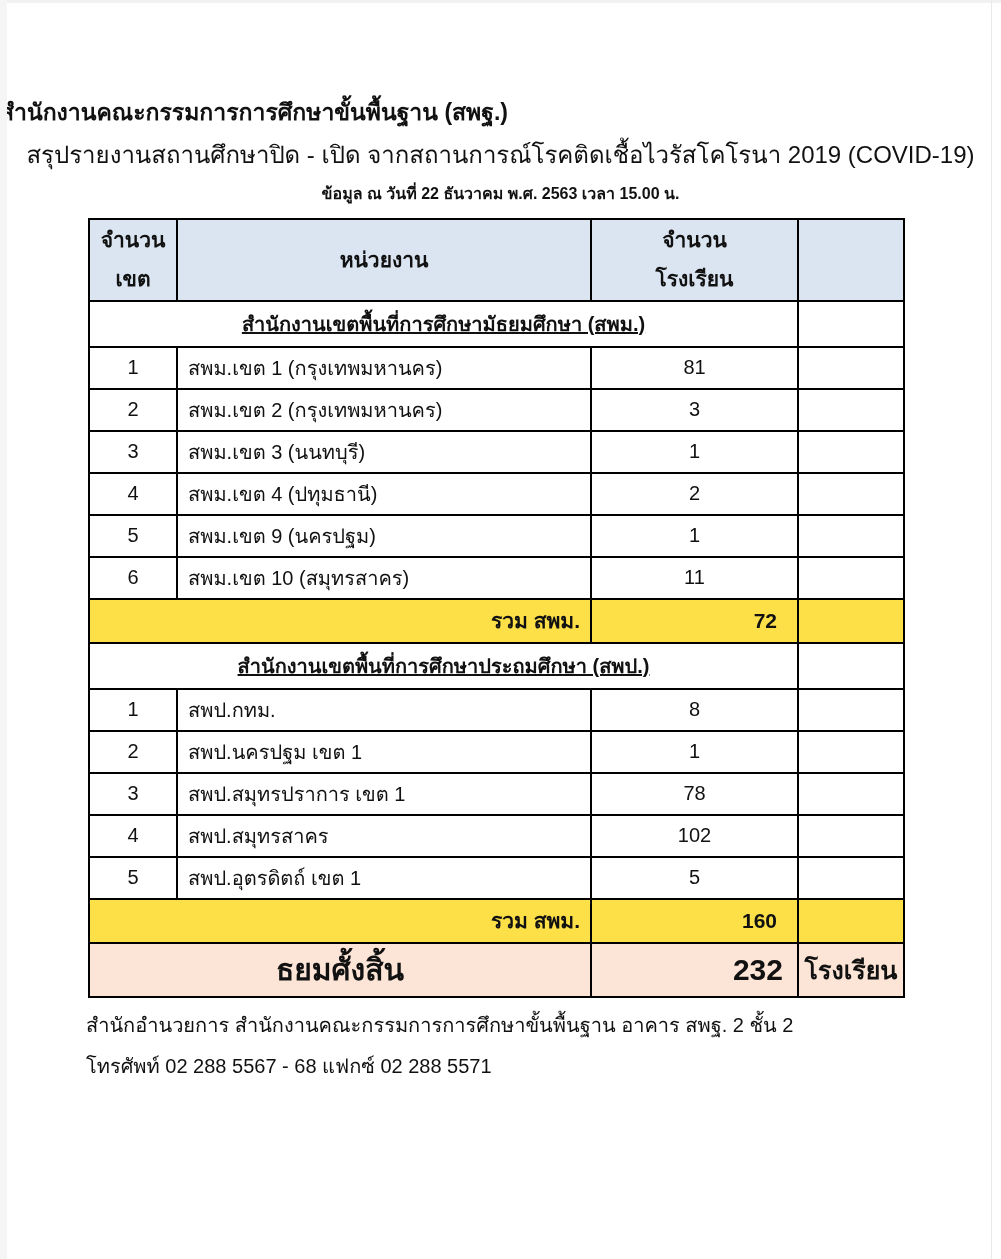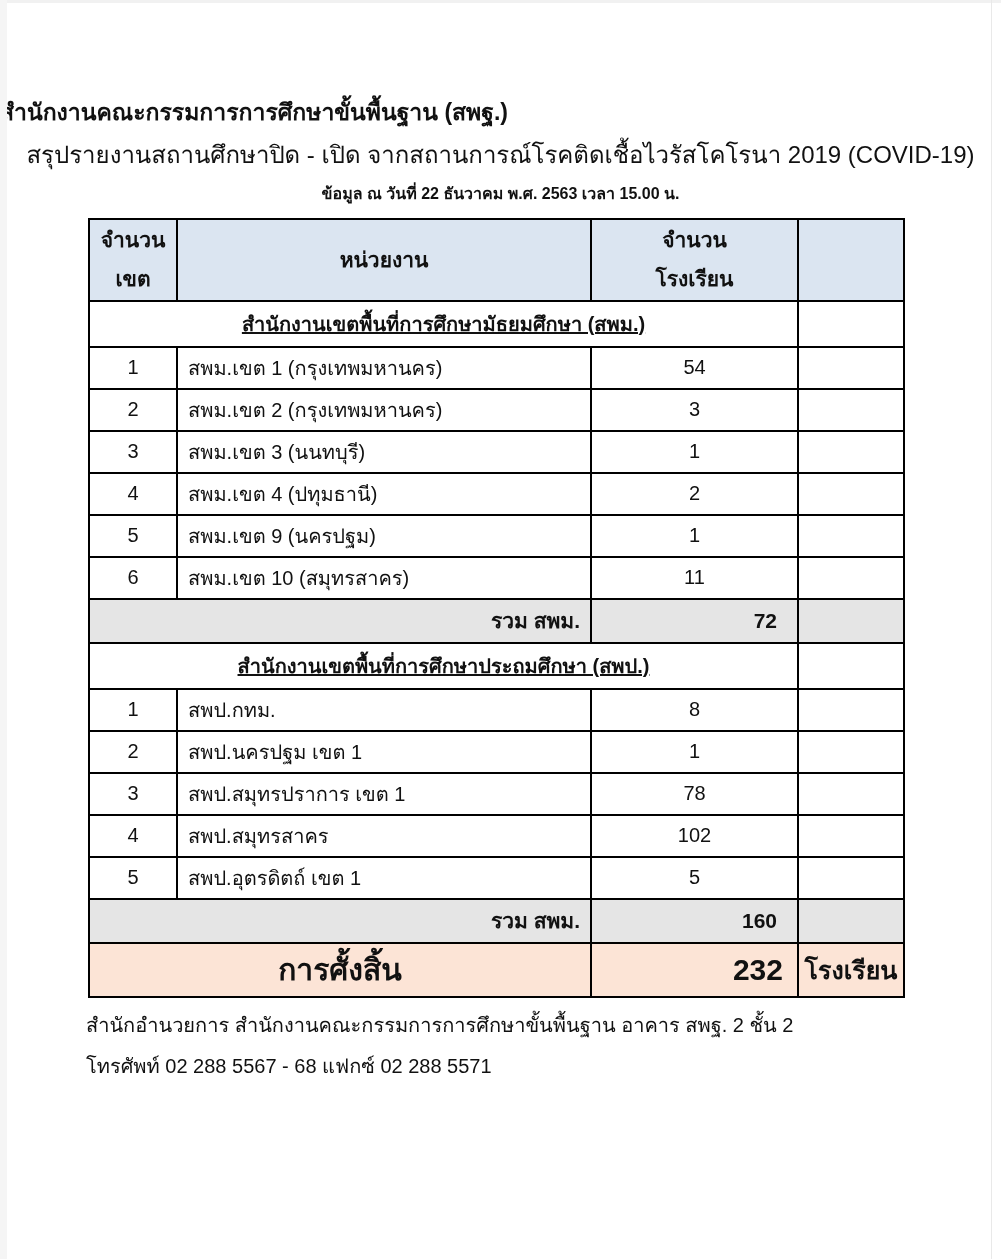--- a/index.html
+++ b/index.html
@@ -58,21 +58,21 @@
     text-align:center;font-weight:bold;font-size:22px;
     text-decoration:underline;
     border-radius:21px;
   }
 
   tr.data-row td{height:40px;}
   tr.data-row .no-cell{text-align:center;}
   tr.data-row .unit-cell{text-align:left;padding-left:10px;}
   tr.data-row .schools-cell{text-align:center;}
 
-  tr.total-row td{height:42px;background:#e5e5e5;font-weight:bold;font-size:21px;}
+  tr.total-row td{height:42px;background:#fde047;font-weight:bold;font-size:21px;}
   tr.total-row .total-label{text-align:right;padding-right:10px;}
   tr.total-row .total-value{text-align:right;padding-right:20px;}
 
   tr.grand-row td{height:52px;background:#fce4d6;font-weight:bold;}
   tr.grand-row .grand-label{text-align:center;font-size:30px;}
   tr.grand-row .grand-value{text-align:right;font-size:30px;padding-right:14px;}
   tr.grand-row .grand-unit{text-align:center;font-size:25px;padding:0 2px;}
 
   .doc-footer{
     margin:13px 0 0 86px;
@@ -115,21 +115,21 @@
     </tr>
 
     <tr class="section-row">
       <td colspan="3" class="section-title">สำนักงานเขตพื้นที่การศึกษามัธยมศึกษา (สพม.)</td>
       <td></td>
     </tr>
 
     <tr class="data-row">
       <td class="no-cell">1</td>
       <td class="unit-cell">สพม.เขต 1 (กรุงเทพมหานคร)</td>
-      <td class="schools-cell">54</td>
+      <td class="schools-cell">81</td>
       <td></td>
     </tr>
     <tr class="data-row">
       <td class="no-cell">2</td>
       <td class="unit-cell">สพม.เขต 2 (กรุงเทพมหานคร)</td>
       <td class="schools-cell">3</td>
       <td></td>
     </tr>
     <tr class="data-row">
       <td class="no-cell">3</td>
@@ -198,21 +198,21 @@
       <td></td>
     </tr>
 
     <tr class="total-row">
       <td colspan="2" class="total-label">รวม สพม.</td>
       <td class="total-value">160</td>
       <td></td>
     </tr>
 
     <tr class="grand-row">
-      <td colspan="2" class="grand-label">การศั้งสิ้น</td>
+      <td colspan="2" class="grand-label">ธยมศั้งสิ้น</td>
       <td class="grand-value">232</td>
       <td class="grand-unit">โรงเรียน</td>
     </tr>
   </tbody>
     </table>
 
   <div class="doc-footer">
     <div class="f-line1">สำนักอำนวยการ สำนักงานคณะกรรมการการศึกษาขั้นพื้นฐาน อาคาร สพฐ. 2 ชั้น 2</div>
     <div class="f-line2">โทรศัพท์ 02 288 5567 - 68 แฟกซ์ 02 288 5571</div>
   </div>

